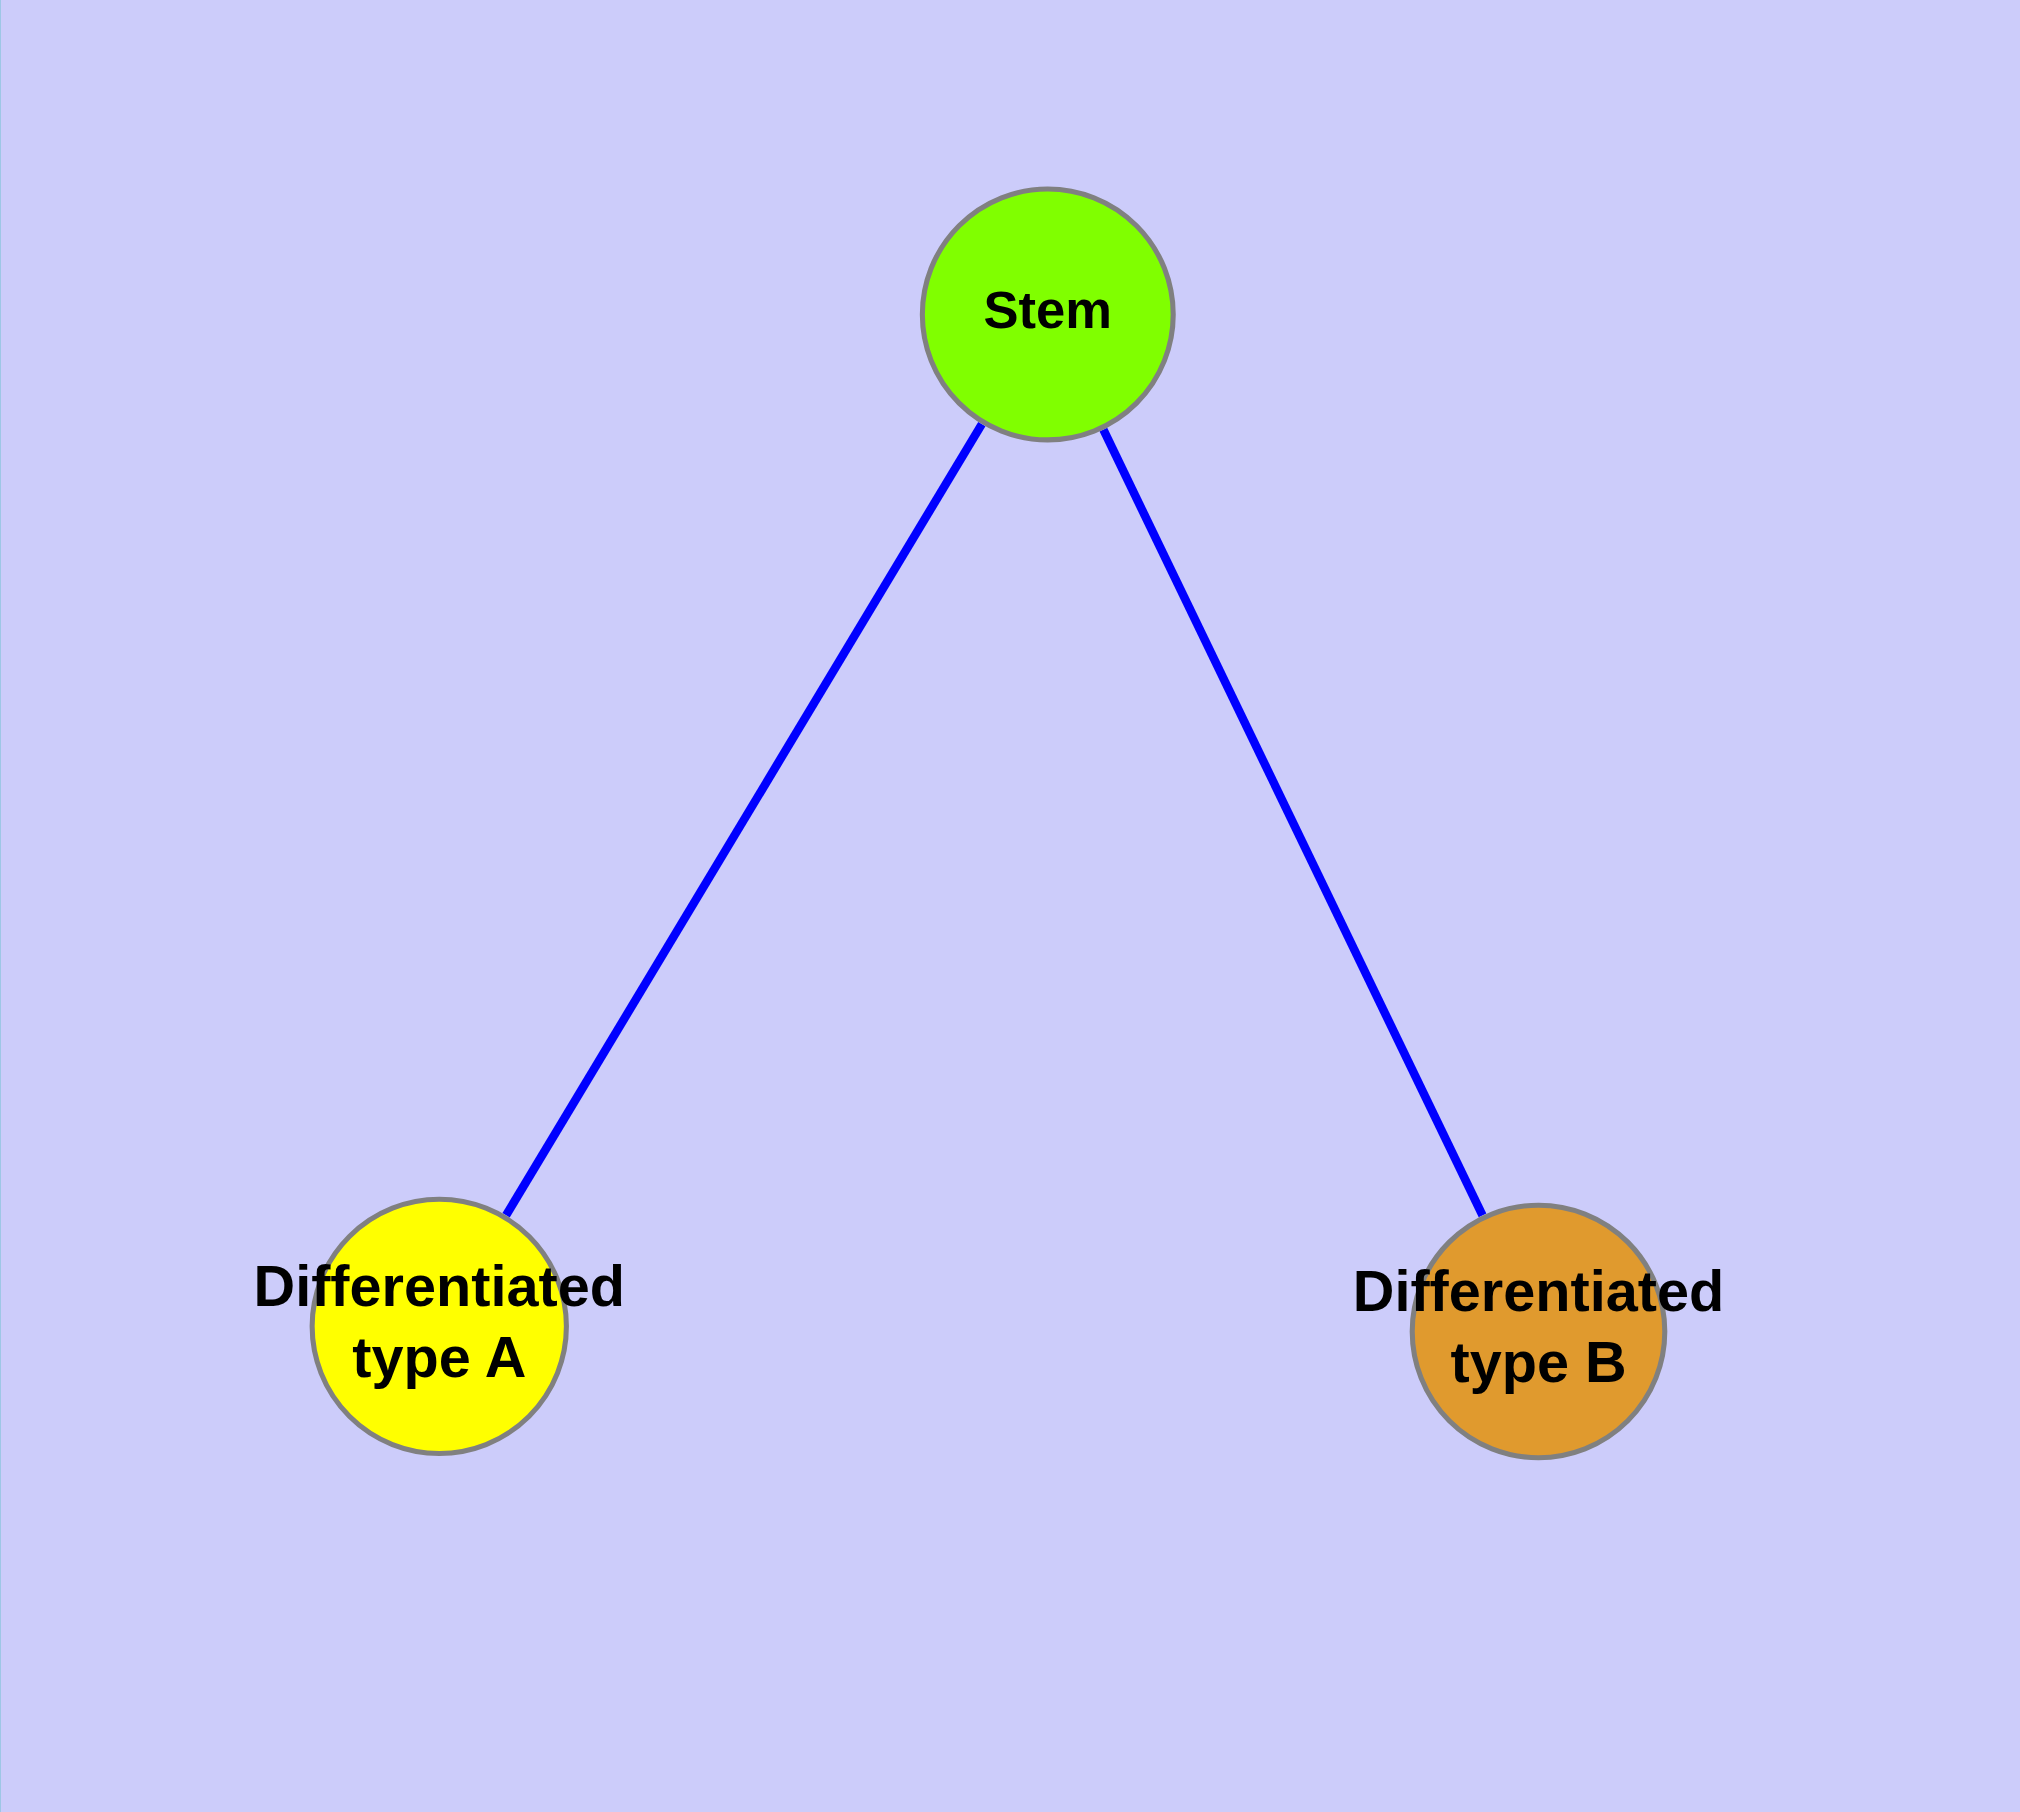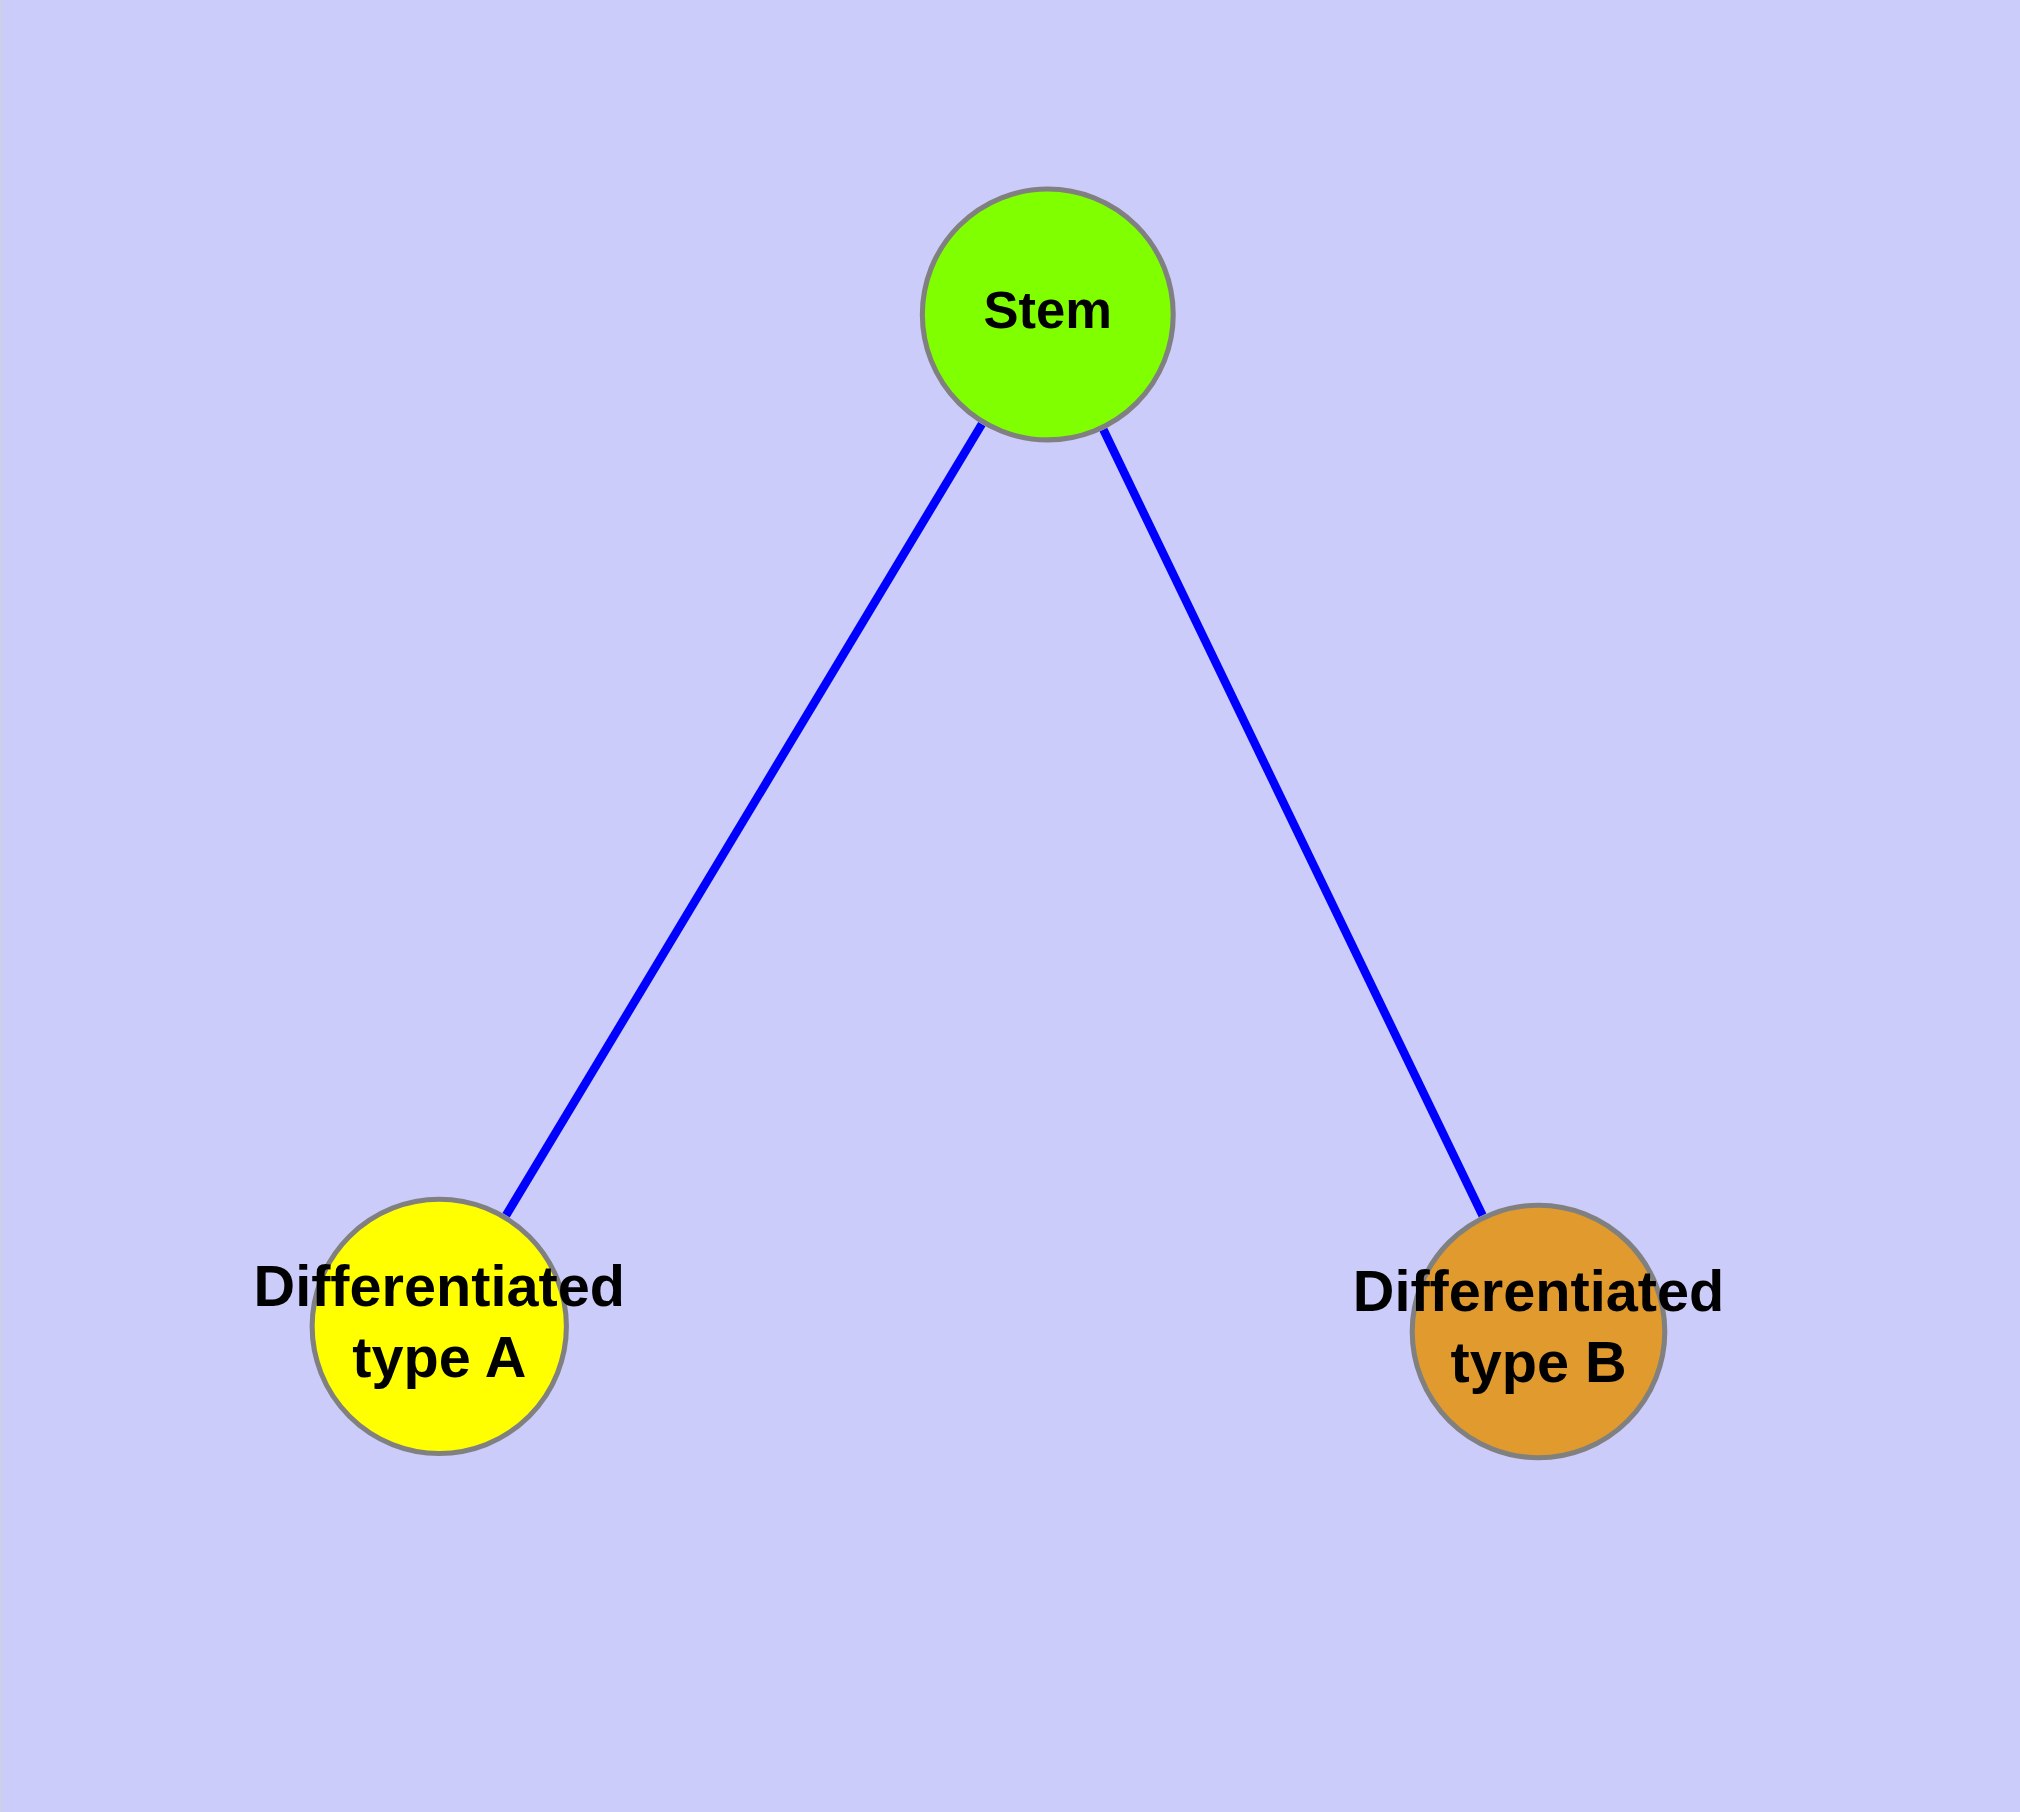--- a/index.html
+++ b/index.html
@@ -26,21 +26,21 @@
     font-weight: bold;
     fill: #000000;
     text-anchor: middle;
     dominant-baseline: middle;
     paint-order: normal;
   }
 </style>
 </head>
 <body>
 
-<div id="canvas" style="background: #bef264; text-align: right;">
+<div id="canvas" style="background: #14b8a6; text-align: right;">
   <svg id="graph-svg" viewBox="0 0 2384 2138" xmlns="http://www.w3.org/2000/svg">
     <rect id="bg-rect" x="0" y="0" width="2384" height="2138" fill="#ccccfa"></rect>
     <g id="edge-layer">
         <line x1="1158.183673557228" y1="500.40486597864844" x2="596.8470062632059" y2="1433.881162286535" stroke="#0000ff" stroke-width="10" stroke-linecap="butt"></line>
         <line x1="1301.6185835218535" y1="506.9970642939969" x2="1748.9468563223727" y2="1434.102292896109" stroke="#0000ff" stroke-width="10" stroke-linecap="butt"></line>
       </g>
     <g id="node-layer">
         <g>
           <circle cx="1236" cy="371" r="148" fill="#80ff00" stroke="#808080" stroke-width="6"></circle>
           <text x="1236" y="371" class="node-label" font-size="62" fill="#000000"><tspan x="1236" dy="0">Stem</tspan></text>

